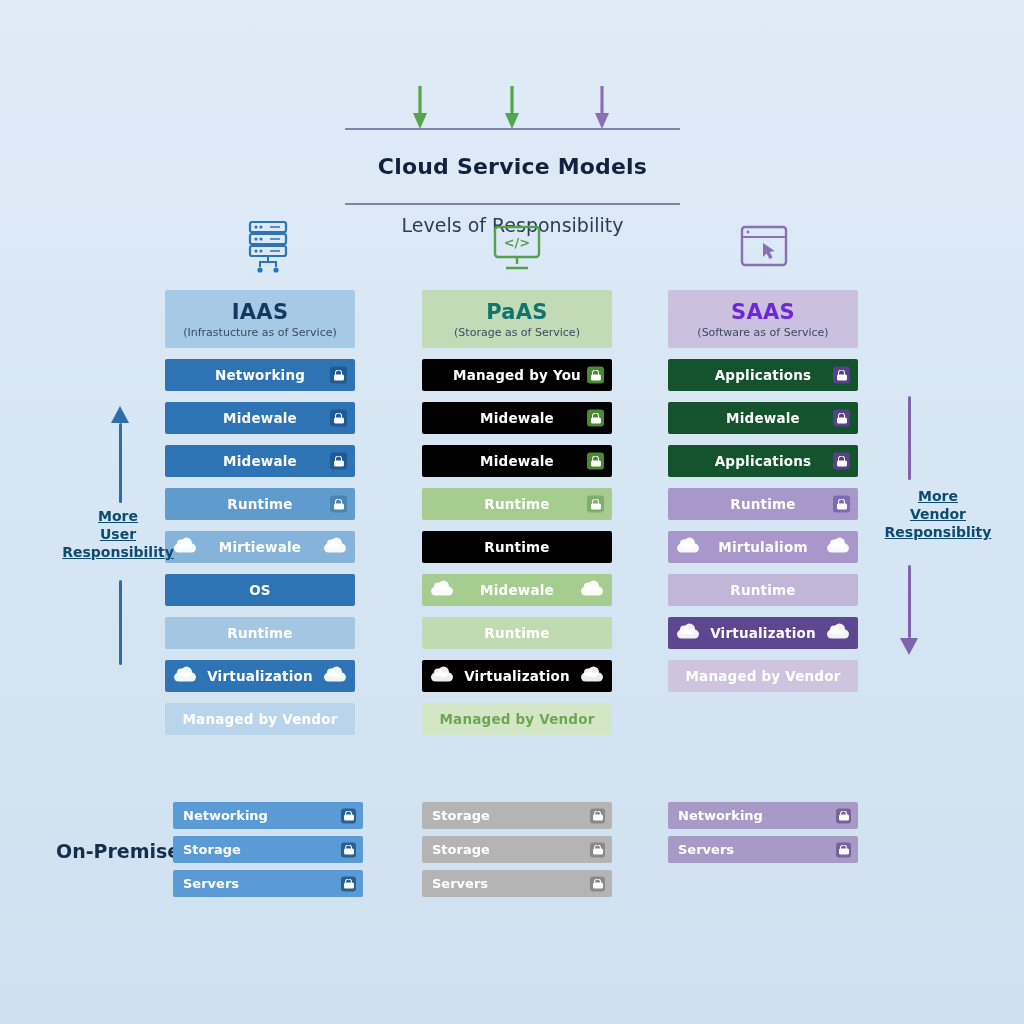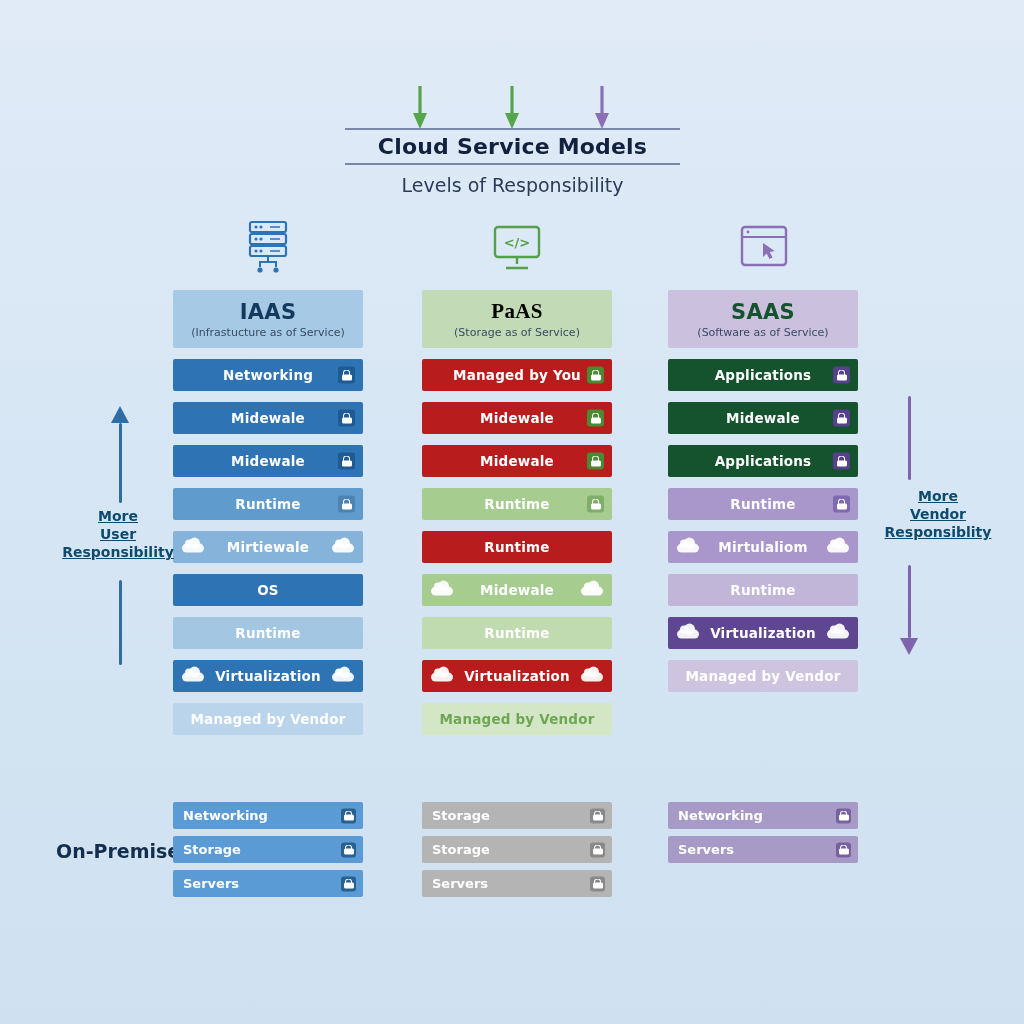--- a/index.html
+++ b/index.html
@@ -8,49 +8,49 @@
     background:linear-gradient(180deg,#e0ebf7 0%,#d5e5f3 55%,#cfe0f0 100%);
     font-family:"DejaVu Sans","Liberation Sans",sans-serif;
   }
 
   
   .top-arrow{position:absolute;top:84px;}
 
   
   .title-block{position:absolute;left:345px;top:128px;width:335px;text-align:center;}
   .rule{height:2px;background:#7b87a9;}
-  .main-title{margin:4px 0;font-size:22px;font-weight:700;color:#12223e;letter-spacing:.2px;}
+  .main-title{margin:24px 0;font-size:22px;font-weight:700;color:#12223e;letter-spacing:.2px;}
   .sub-title{margin-top:9px;font-size:19px;color:#2c3b57;}
 
   
   .col-icon{position:absolute;top:220px;}
 
   
   .col{position:absolute;top:290px;width:190px;display:flex;flex-direction:column;gap:11px;}
   .col-header{height:58px;border-radius:2px;display:flex;flex-direction:column;align-items:center;justify-content:center;gap:2px;}
   .h-blue{background:#a6c9e5;}
   .h-green{background:#c3dab6;}
   .h-purple{background:#cbc1de;}
   .col-title{font-size:21px;font-weight:700;letter-spacing:.3px;}
   .t-blue{color:#14395e;}
-  .t-green{color:#000000;font-family:Liberation Serif, serif;}
-  .t-purple{color:#14532d;}
+  .t-green{color:#0f766e;}
+  .t-purple{color:#6d28d9;}
   .col-sub{font-size:11px;color:#3a4a63;}
 
   .bar{height:32px;border-radius:2px;position:relative;display:flex;align-items:center;justify-content:center;}
   .bar-label{color:#fff;font-size:13.5px;font-weight:600;letter-spacing:.2px;}
 
   
   .bb1{background:#2e74b5;}
   .bb2{background:#5f9ccd;}
   .bb3{background:#86b3da;}
   .bb4{background:#a3c6e3;}
   .bb5{background:#b9d4eb;}
   
-  .bg1{background:#b91c1c;}
+  .bg1{background:#000000;}
   .bg2{background:#a6cc90;}
   .bg3{background:#c0dbb0;}
   .bg4{background:#d3e6c6;}
   .bg4 .bar-label{color:#6fa653;}
   
   .bp1{background:#14532d;align-items:center;}
   .bp0{background:#5e4691;}
   .bp2{background:#a996ca;}
   .bp3{background:#c1b5d8;}
   .bp4{background:#cec4e0;}
@@ -160,21 +160,21 @@
 </div>
 <div class="col-icon" style="left:736px;top:224px;">
   <svg width="56" height="48" viewBox="0 0 56 48">
     <rect x="6" y="3" width="44" height="38" rx="3" fill="none" stroke="#8a6fb5" stroke-width="2.4"></rect>
     <path d="M6 13 h44" stroke="#8a6fb5" stroke-width="2"></path>
     <circle cx="12" cy="8" r="1.4" fill="#8a6fb5"></circle>
     <path d="M27 19 l0 14 l3.6 -3.6 l2.9 5.7 l3.1 -1.6 l-2.9 -5.6 l5 -0.9 Z" fill="#8a6fb5"></path>
   </svg>
 </div>
 
-<div class="col" style="left:173px;">
+<div class="col" style="left:165px;">
   <div class="col-header h-blue">
     <div class="col-title t-blue">IAAS</div>
     <div class="col-sub">(Infrastucture as of Service)</div>
   </div>
   <div class="bar bb1">
     <span class="bar-label">Networking</span>
     <span class="lock lb1"></span>
   </div>
   <div class="bar bb1">
     <span class="bar-label">Midewale</span>

